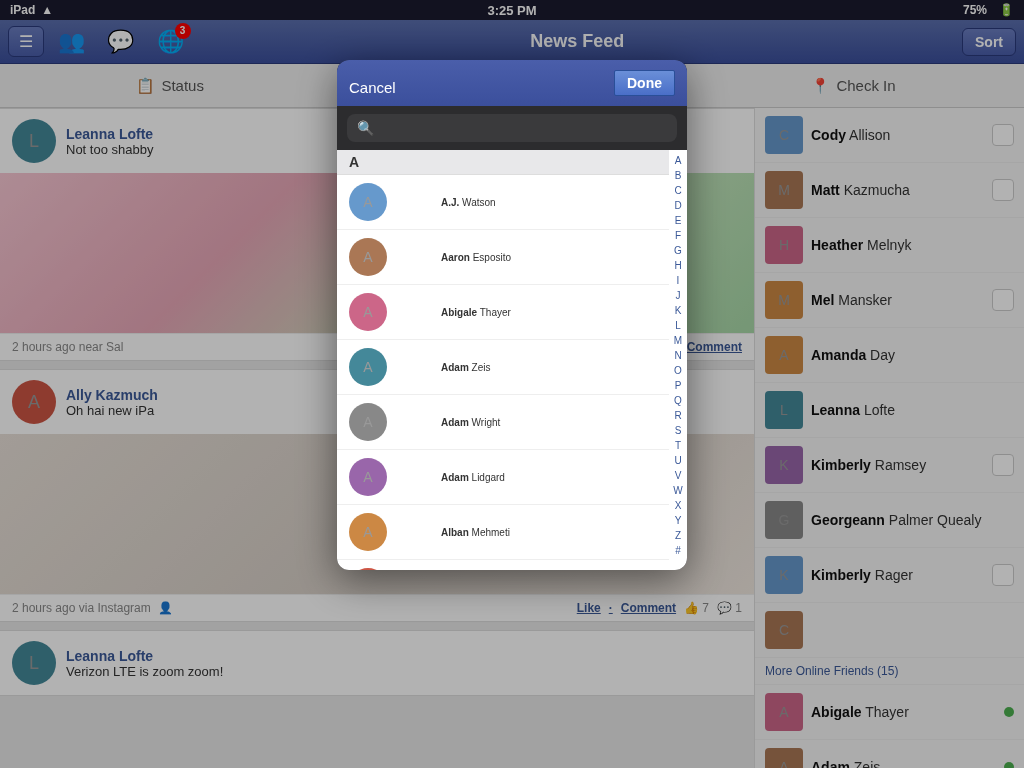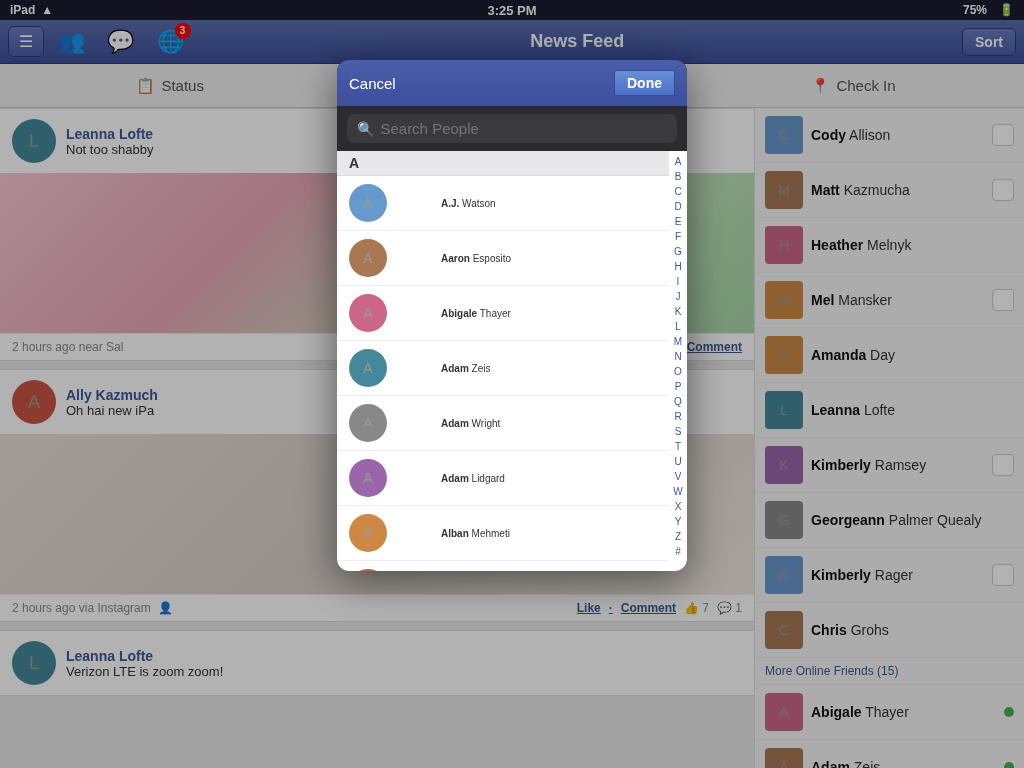--- a/index.html
+++ b/index.html
@@ -237,21 +237,21 @@
       background: #1c1c1e;
       border-radius: 12px;
       width: 350px;
       overflow: hidden;
       box-shadow: 0 10px 40px rgba(0,0,0,0.5);
     }
 
     .modal-header {
       background: linear-gradient(to bottom, #4a5eaa, #3b4f9c);
       display: flex;
-      align-items: center;
+      align-items: flex-end;
       justify-content: space-between;
       padding: 10px 12px;
     }
     .modal-title {
       color: white;
       font-size: 17px;
       font-weight: bold;
       flex: 1;
       text-align: center;
     }
@@ -503,21 +503,20 @@
       <div class="friend-avatar av-gray">G</div>
       <span class="friend-name"><strong>Georgeann</strong> Palmer Quealy</span>
     </div>
     <div class="friend-item">
       <div class="friend-avatar av-blue">K</div>
       <span class="friend-name"><strong>Kimberly</strong> Rager</span>
       <div class="friend-checkbox"></div>
     </div>
     <div class="friend-item">
       <div class="friend-avatar av-brown">C</div>
-      <span class="friend-name"><strong>Chris</strong> Grohs</span>
     </div>
 
     <div class="more-online">More Online Friends (15)</div>
 
     <div class="friend-item">
       <div class="friend-avatar av-pink">A</div>
       <span class="friend-name"><strong>Abigale</strong> Thayer</span>
       <div class="online-dot"></div>
     </div>
     <div class="friend-item">
@@ -533,21 +532,20 @@
   <div class="modal">
 
     <div class="modal-header">
       <button class="modal-cancel">Cancel</button>
       <button class="modal-done">Done</button>
     </div>
 
     <div class="modal-search">
       <div class="search-input-wrap">
         <span class="search-icon-svg">🔍</span>
-        <input class="search-input" type="text" placeholder="Search People" style="">
       </div>
     </div>
 
     <div class="modal-list">
       <div class="contact-list">
         <div class="section-header">A</div>
 
         <div class="contact-item">
           <div class="contact-avatar av-blue">A</div>
           <span class="contact-name"><strong>A.J.</strong> Watson</span>

